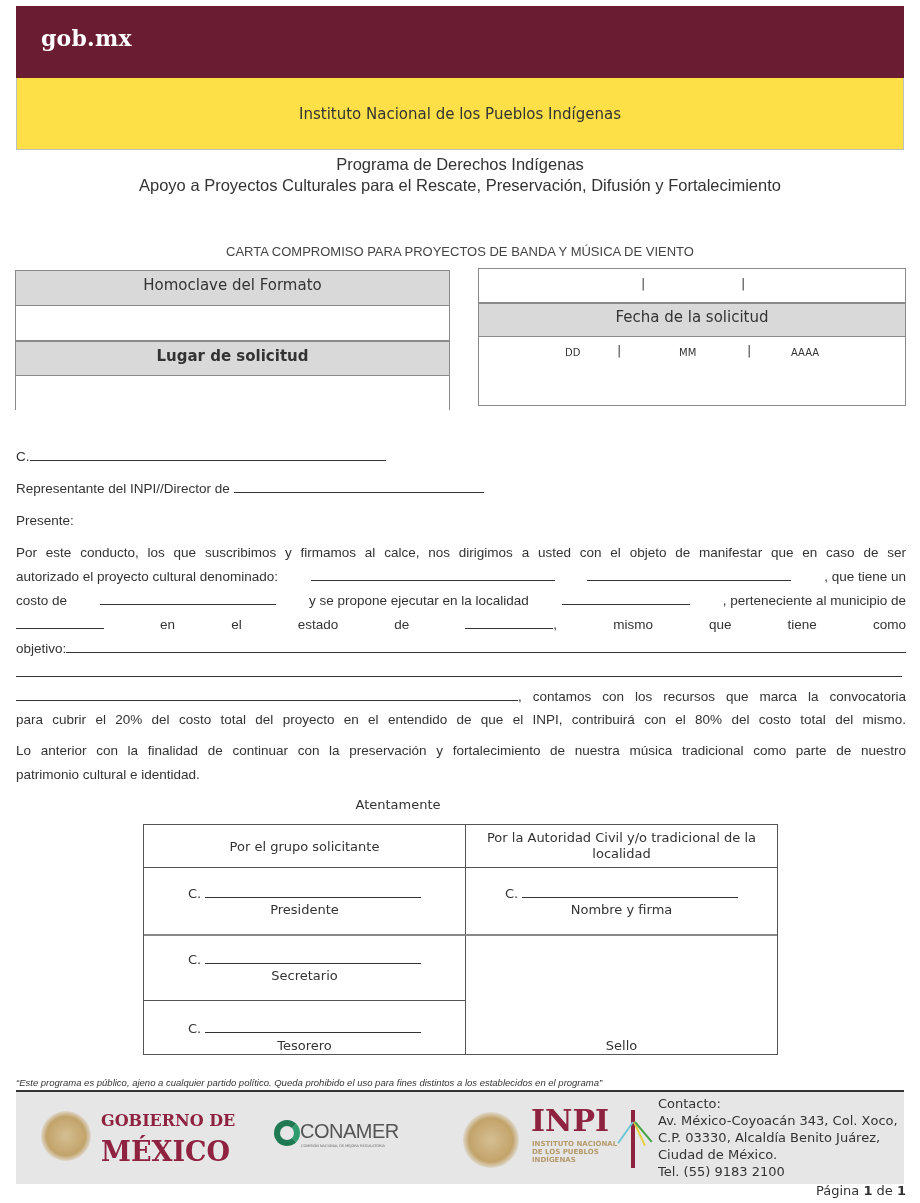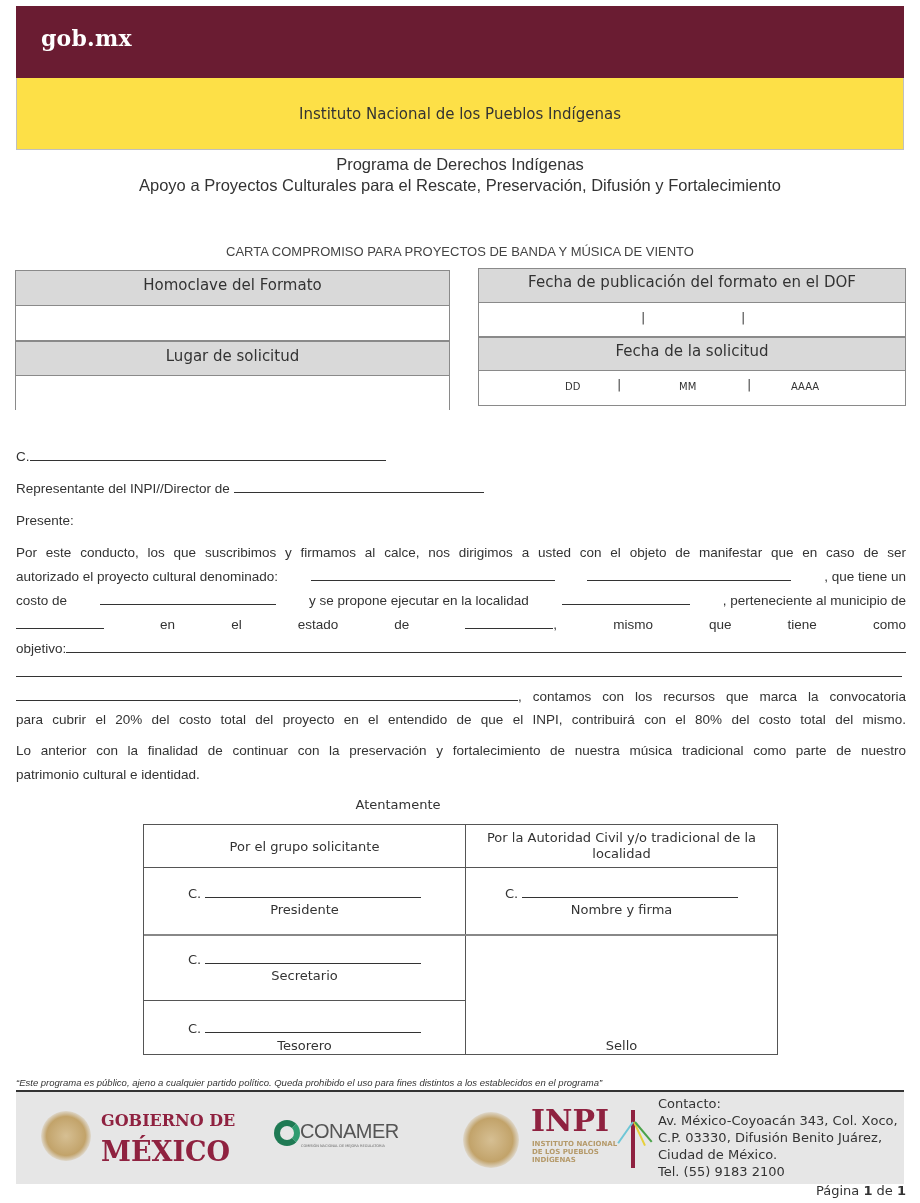--- a/index.html
+++ b/index.html
@@ -83,26 +83,25 @@
 <div class="program">
   <div>Programa de Derechos Indígenas</div>
   <div>Apoyo a Proyectos Culturales para el Rescate, Preservación, Difusión y Fortalecimiento</div>
 </div>
 
 <div class="carta">CARTA COMPROMISO PARA PROYECTOS DE BANDA Y MÚSICA DE VIENTO</div>
 
 <div class="box left-box">
   <div class="hdr">Homoclave del Formato</div>
   <div class="cell"></div>
-  <div class="hdr" style="border-top:1px solid #8a8a8a;">Lugar de solicitud</div>
+  <div class="hdr" style="border-top:1px solid #8a8a8a;font-weight:bold;">Lugar de solicitud</div>
   <div class="cell"></div>
 </div>
 
 <div class="box right-box">
-  <div class="hdr">Fecha de publicación del formato en el DOF</div>
   <div class="cell">
     <span class="sep" style="left:162px;">|</span>
     <span class="sep" style="left:262px;">|</span>
   </div>
   <div class="hdr" style="border-top:1px solid #8a8a8a;">Fecha de la  solicitud</div>
   <div class="cell">
     <span class="dd" style="left:86px;">DD</span>
     <span class="sep" style="left:138px; top:6px;">|</span>
     <span class="dd" style="left:200px;">MM</span>
     <span class="sep" style="left:268px; top:6px;">|</span>
@@ -234,21 +233,21 @@
     </div>
     <div class="inpi-staff"></div>
     <div class="ribbon" style="left:171px; top:16px; background:#6ec6d6; transform:rotate(35deg);"></div>
     <div class="ribbon" style="left:172px; top:16px; background:#e7d03a; transform:rotate(-25deg);"></div>
     <div class="ribbon" style="left:173px; top:16px; background:#4aa34a; transform:rotate(-40deg);"></div>
   </div>
 
   <div class="contact">
     <div>Contacto:</div>
     <div>Av. México-Coyoacán 343, Col. Xoco,</div>
-    <div>C.P. 03330, Difusión Benito Juárez,</div>
+    <div>C.P. 03330, Alcaldía Benito Juárez,</div>
     <div>Ciudad de México.</div>
     <div>Tel. (55) 9183 2100</div>
   </div>
 </div>
 
 <div class="page-num">
   <span>Página</span>
   <b>1</b>
   <span>de</span>
   <b>1</b>

